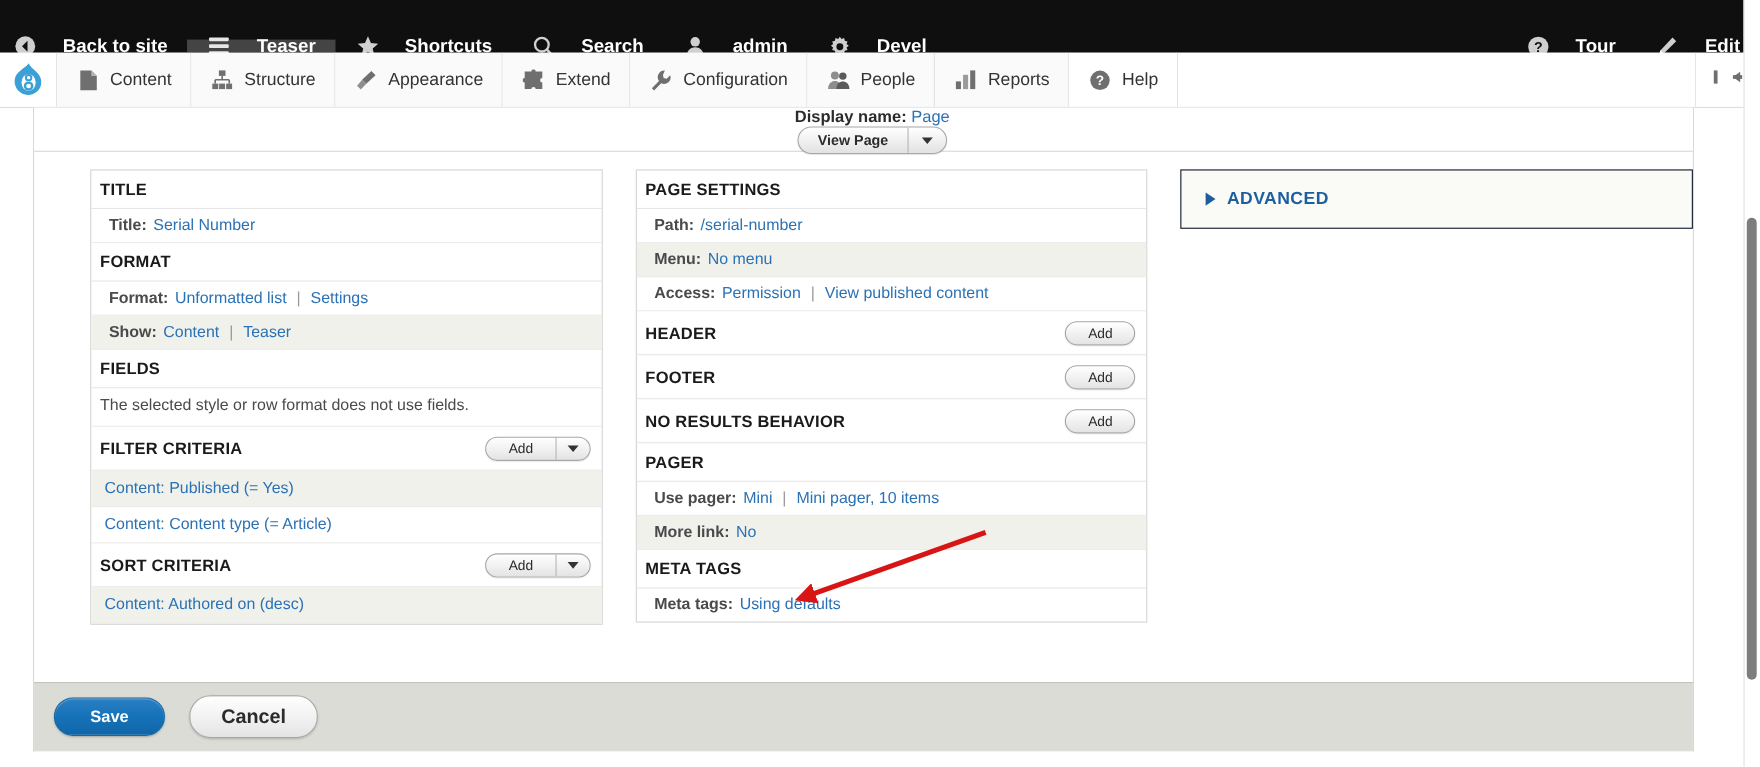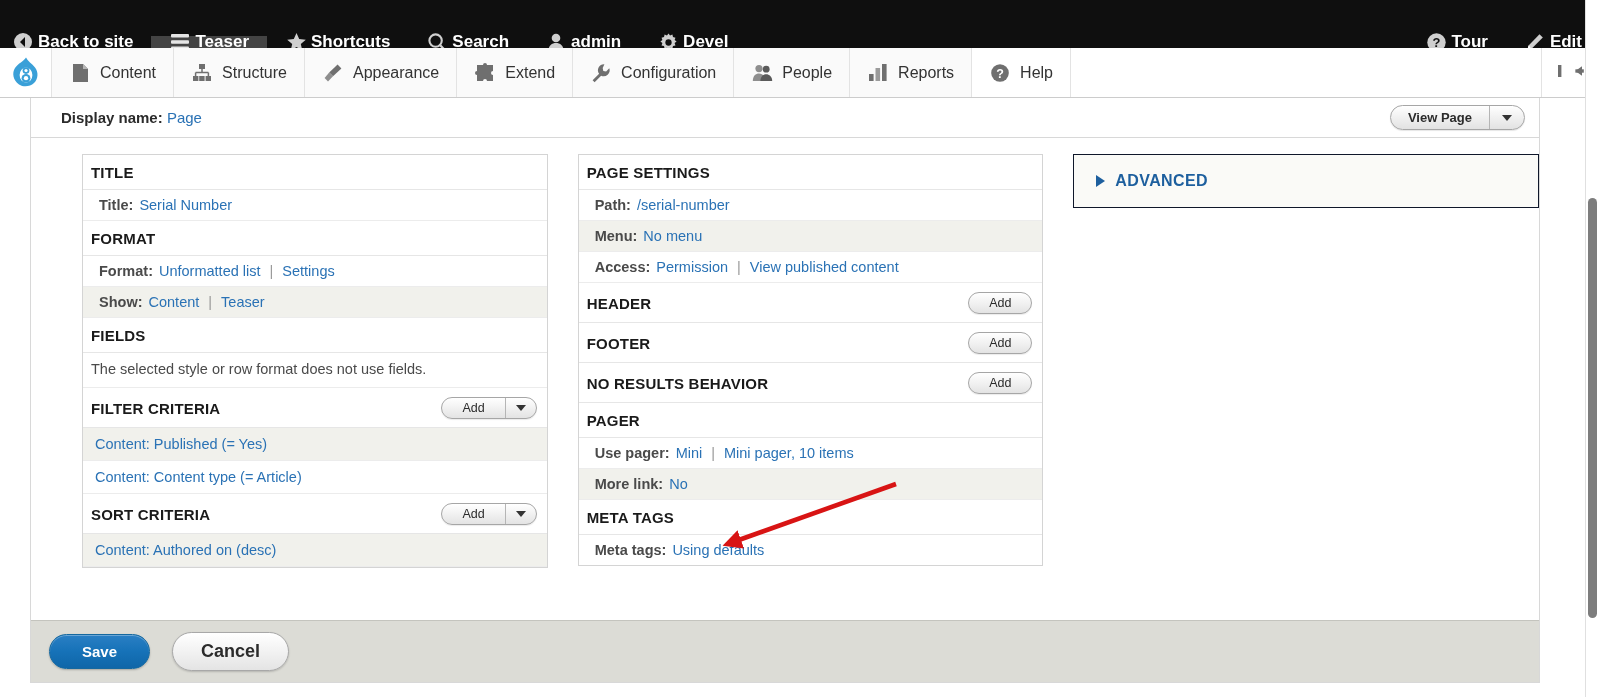--- a/index.html
+++ b/index.html
@@ -10,21 +10,21 @@
     overflow: hidden;
   }
 
   
   .toolbar-top {
     height: 48px; background: #0f0f0f;
     display: flex; align-items: stretch;
     position: relative;
   }
   .tb-item {
-    display: flex; align-items: center; gap: 4px;
+    display: flex; align-items: center; gap: 23px;
     padding: 0 18px;
     color: #ffffff; font-size: 17px; font-weight: bold;
     white-space: nowrap;
     margin-top: 36px;
   }
   .tb-item.first { padding-left: 12px; }
   .tb-item.active { background: #444444; }
   .tb-spacer { flex: 1 1 auto; }
   .tb-icon { display: inline-flex; align-items: center; justify-content: center; width: 22px; height: 22px; color: #cfcfcf; }
   .tb-icon svg { display: block; }
@@ -69,21 +69,21 @@
     border-right: 1px solid #d8d8d8;
     border-bottom: 1px solid #d8d8d8;
     height: 585px;
     position: relative;
   }
 
   
   .display-bar {
     height: 40px; border-bottom: 1px solid #d8d8d8;
     display: flex; align-items: center; justify-content: space-between;
-    padding: 0 14px 0 30px; background: #ffffff;
+    padding: 0 14px 0 30px; background: #ffffff; flex-direction: column;
   }
   .display-name { font-size: 15px; color: #2b2b2b; font-weight: bold; }
   .display-name .val { color: #2a72b5; font-weight: normal; }
 
   .viewpage-group { display: flex; align-items: stretch; }
   .btn-dropdown {
     display: flex; align-items: stretch;
     border: 1px solid #a6a6a6;
     border-radius: 16px;
     background: linear-gradient(to bottom, #ffffff 0%, #efefef 55%, #e2e2e2 100%);

